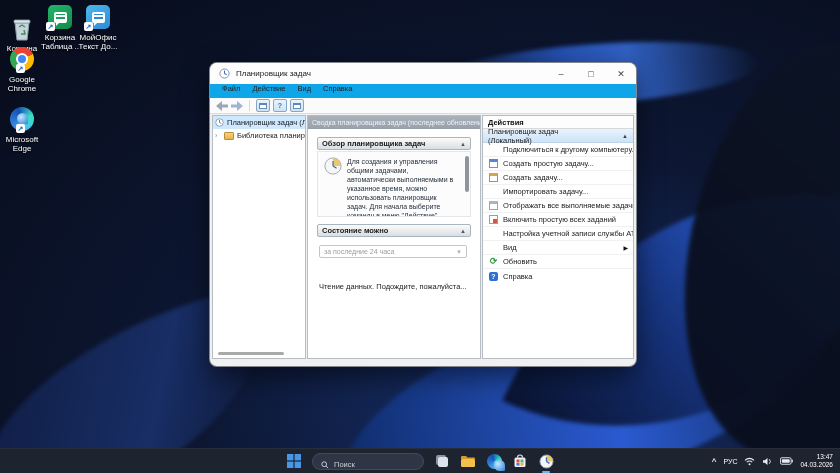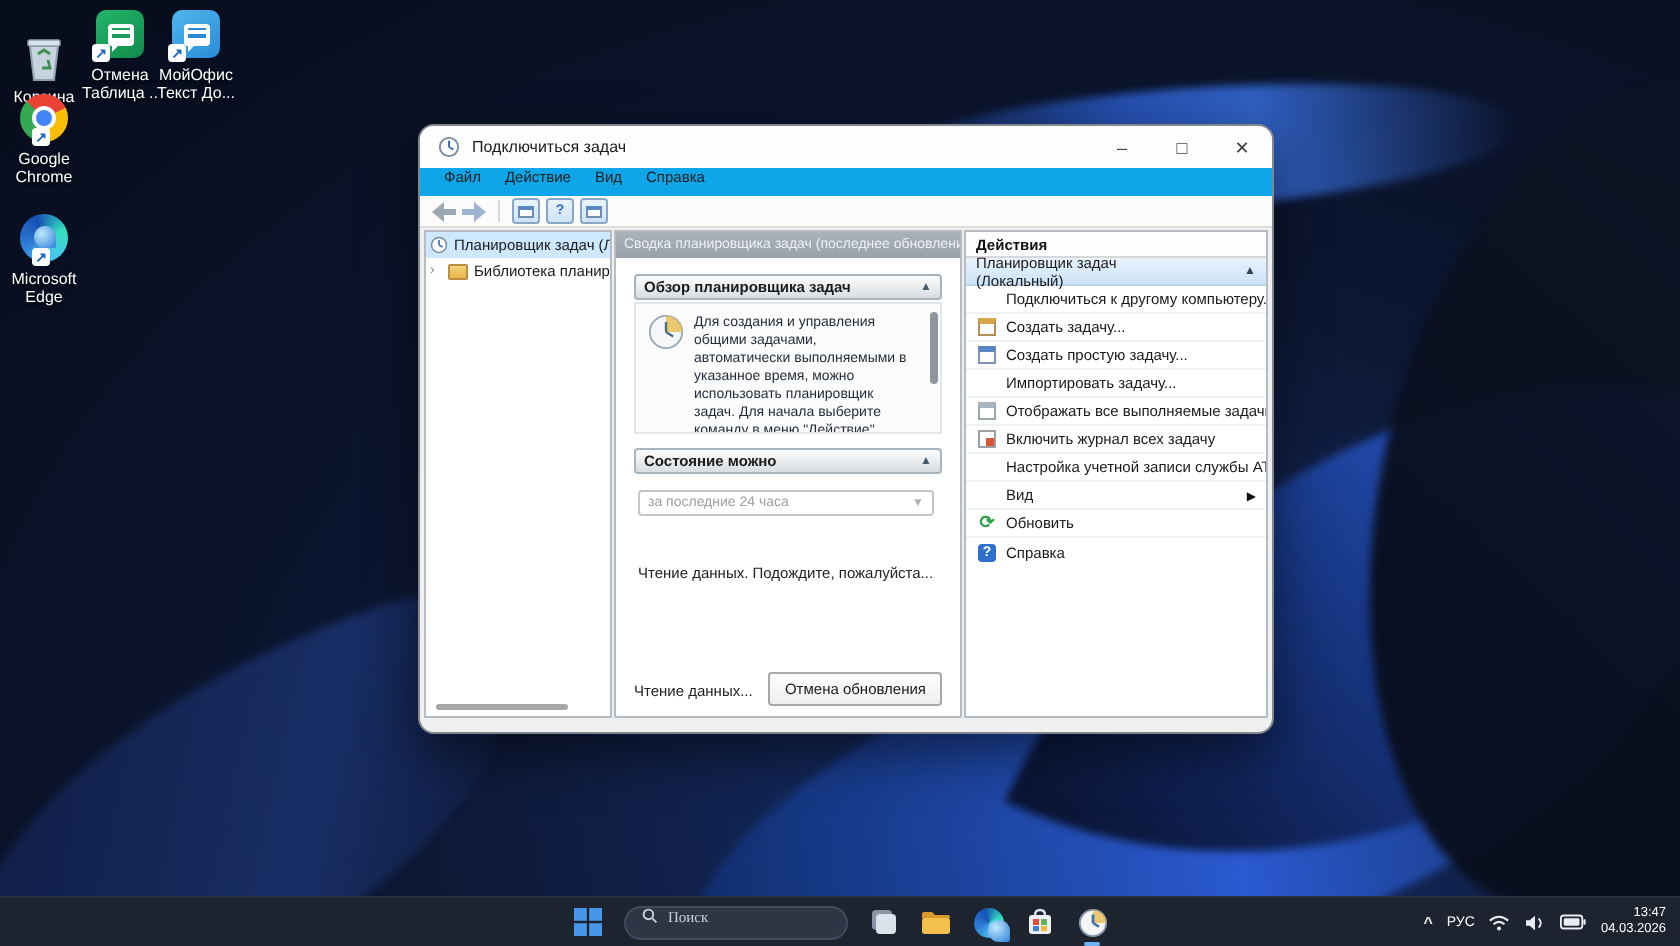--- a/index.html
+++ b/index.html
@@ -138,21 +138,21 @@
   .arrow-right { margin-left:auto; font-size:6px; color:#111; }
 
   
   .taskbar { position:absolute; left:0; bottom:0; width:840px; height:25px; z-index:3;
              background:#1d2430; border-top:1px solid rgba(255,255,255,.05);
              display:flex; align-items:center; }
   .tb-center { position:absolute; left:50%; transform:translateX(-50%); display:flex;
                align-items:center; gap:10px; height:100%; }
   .tb-ico { width:16px; height:16px; position:relative; display:flex; align-items:center; justify-content:center; }
   .searchbox { width:112px; height:17px; border-radius:9px; background:#2e3646;
-               border:1px solid #424b5e; display:flex; align-items:flex-start; gap:5px; padding:0 8px;font-family:Liberation Serif, serif; }
+               border:1px solid #424b5e; display:flex; align-items:flex-end; gap:5px; padding:0 8px; }
   .searchbox .s-txt { font-size:7.5px; color:#c9cfd9; }
   .taskview-back { position:absolute; left:2px; top:2px; width:10px; height:10px; border-radius:2px;
                    background:#8b93a5; }
   .taskview-front { position:absolute; right:2px; bottom:2px; width:10px; height:10px; border-radius:2px;
                     background:#dde3ec; }
   .active-bar { position:absolute; bottom:-4px; left:50%; transform:translateX(-50%); width:8px; height:2px;
                 border-radius:1px; background:#6cb2f5; }
   .tb-right { position:absolute; right:7px; display:flex; align-items:center; gap:7px; height:100%; }
   .tray-chev { color:#e8e8e8; font-size:8px; font-weight:bold; }
   .tray-lang { color:#fff; font-size:7px; }
@@ -181,21 +181,21 @@
 <div class="dicon" style="left:38px; top:4px;">
   <div class="glyph">
     <div class="appsq green">
         <div class="bubble">
           <i></i>
           <i></i>
         </div>
       <div class="shortcut">↗</div>
       </div>
   </div>
-  <div class="lbl">Отмена Таблица ..</div>
+  <div class="lbl">Корзина Таблица ..</div>
 </div>
 
 <div class="dicon" style="left:76px; top:4px;">
   <div class="glyph">
     <div class="appsq blue">
         <div class="bubble">
           <i></i>
           <i></i>
         </div>
       <div class="shortcut">↗</div>
@@ -219,21 +219,21 @@
   </div>
   <div class="lbl">Microsoft Edge</div>
 </div>
 
 <div class="win">
   <div class="titlebar">
     <svg class="title-ico" viewBox="0 0 12 12">
       <circle cx="6" cy="6" r="5" fill="#fff" stroke="#7a8aa0"></circle>
       <path d="M6 6 L6 2.6 M6 6 L8.4 7.4" stroke="#3b6fb3" stroke-width="1.1" fill="none"></path>
     </svg>
-    <span class="title-txt">Подключиться задач</span>
+    <span class="title-txt">Планировщик задач</span>
     <div class="caption">
       <div class="cap-btn">–</div>
       <div class="cap-btn">□</div>
       <div class="cap-btn">✕</div>
     </div>
   </div>
 
   <div class="menubar">
     <span class="menu-item">Файл</span>
     <span class="menu-item">Действие</span>
@@ -300,64 +300,60 @@
           <span class="col-btn">▲</span>
         </div>
         <div class="status-area">
           <div class="dropdown">
             <span>за последние 24 часа</span>
             <span class="dd-chev">▼</span>
           </div>
           <div class="status-msg">Чтение данных. Подождите, пожалуйста...</div>
         </div>
 
-        <div class="center-footer">
-          <span class="footer-txt">Чтение данных...</span>
-          <button class="cancel-btn">Отмена обновления</button>
-        </div>
       </div>
     </div>
 
     <div class="pane pane-right">
       <div class="ahdr">Действия</div>
       <div class="agroup">
         <span>Планировщик задач (Локальный)</span>
         <span class="col-btn">▲</span>
       </div>
       <div class="arow">
         <span class="aicon"></span>
         <span>Подключиться к другому компьютеру...</span>
       </div>
       <div class="arow">
         <span class="aicon">
+            <span class="ic-doc"></span>
+          </span>
+        <span>Создать простую задачу...</span>
+      </div>
+      <div class="arow">
+        <span class="aicon">
             <span class="ic-doc amber"></span>
           </span>
         <span>Создать задачу...</span>
-      </div>
-      <div class="arow">
-        <span class="aicon">
-            <span class="ic-doc"></span>
-          </span>
-        <span>Создать простую задачу...</span>
       </div>
       <div class="arow">
         <span class="aicon"></span>
         <span>Импортировать задачу...</span>
       </div>
       <div class="arow">
         <span class="aicon">
             <span class="ic-doc gray"></span>
           </span>
         <span>Отображать все выполняемые задачи</span>
       </div>
       <div class="arow">
         <span class="aicon">
             <span class="ic-journal"></span>
           </span>
-        <span>Включить журнал всех задачу</span>
+        <span>Включить простую всех заданий</span>
       </div>
       <div class="arow">
         <span class="aicon"></span>
         <span>Настройка учетной записи службы AT</span>
       </div>
       <div class="arow">
         <span class="aicon"></span>
         <span>Вид</span>
         <span class="arrow-right">▶</span>
       </div>

